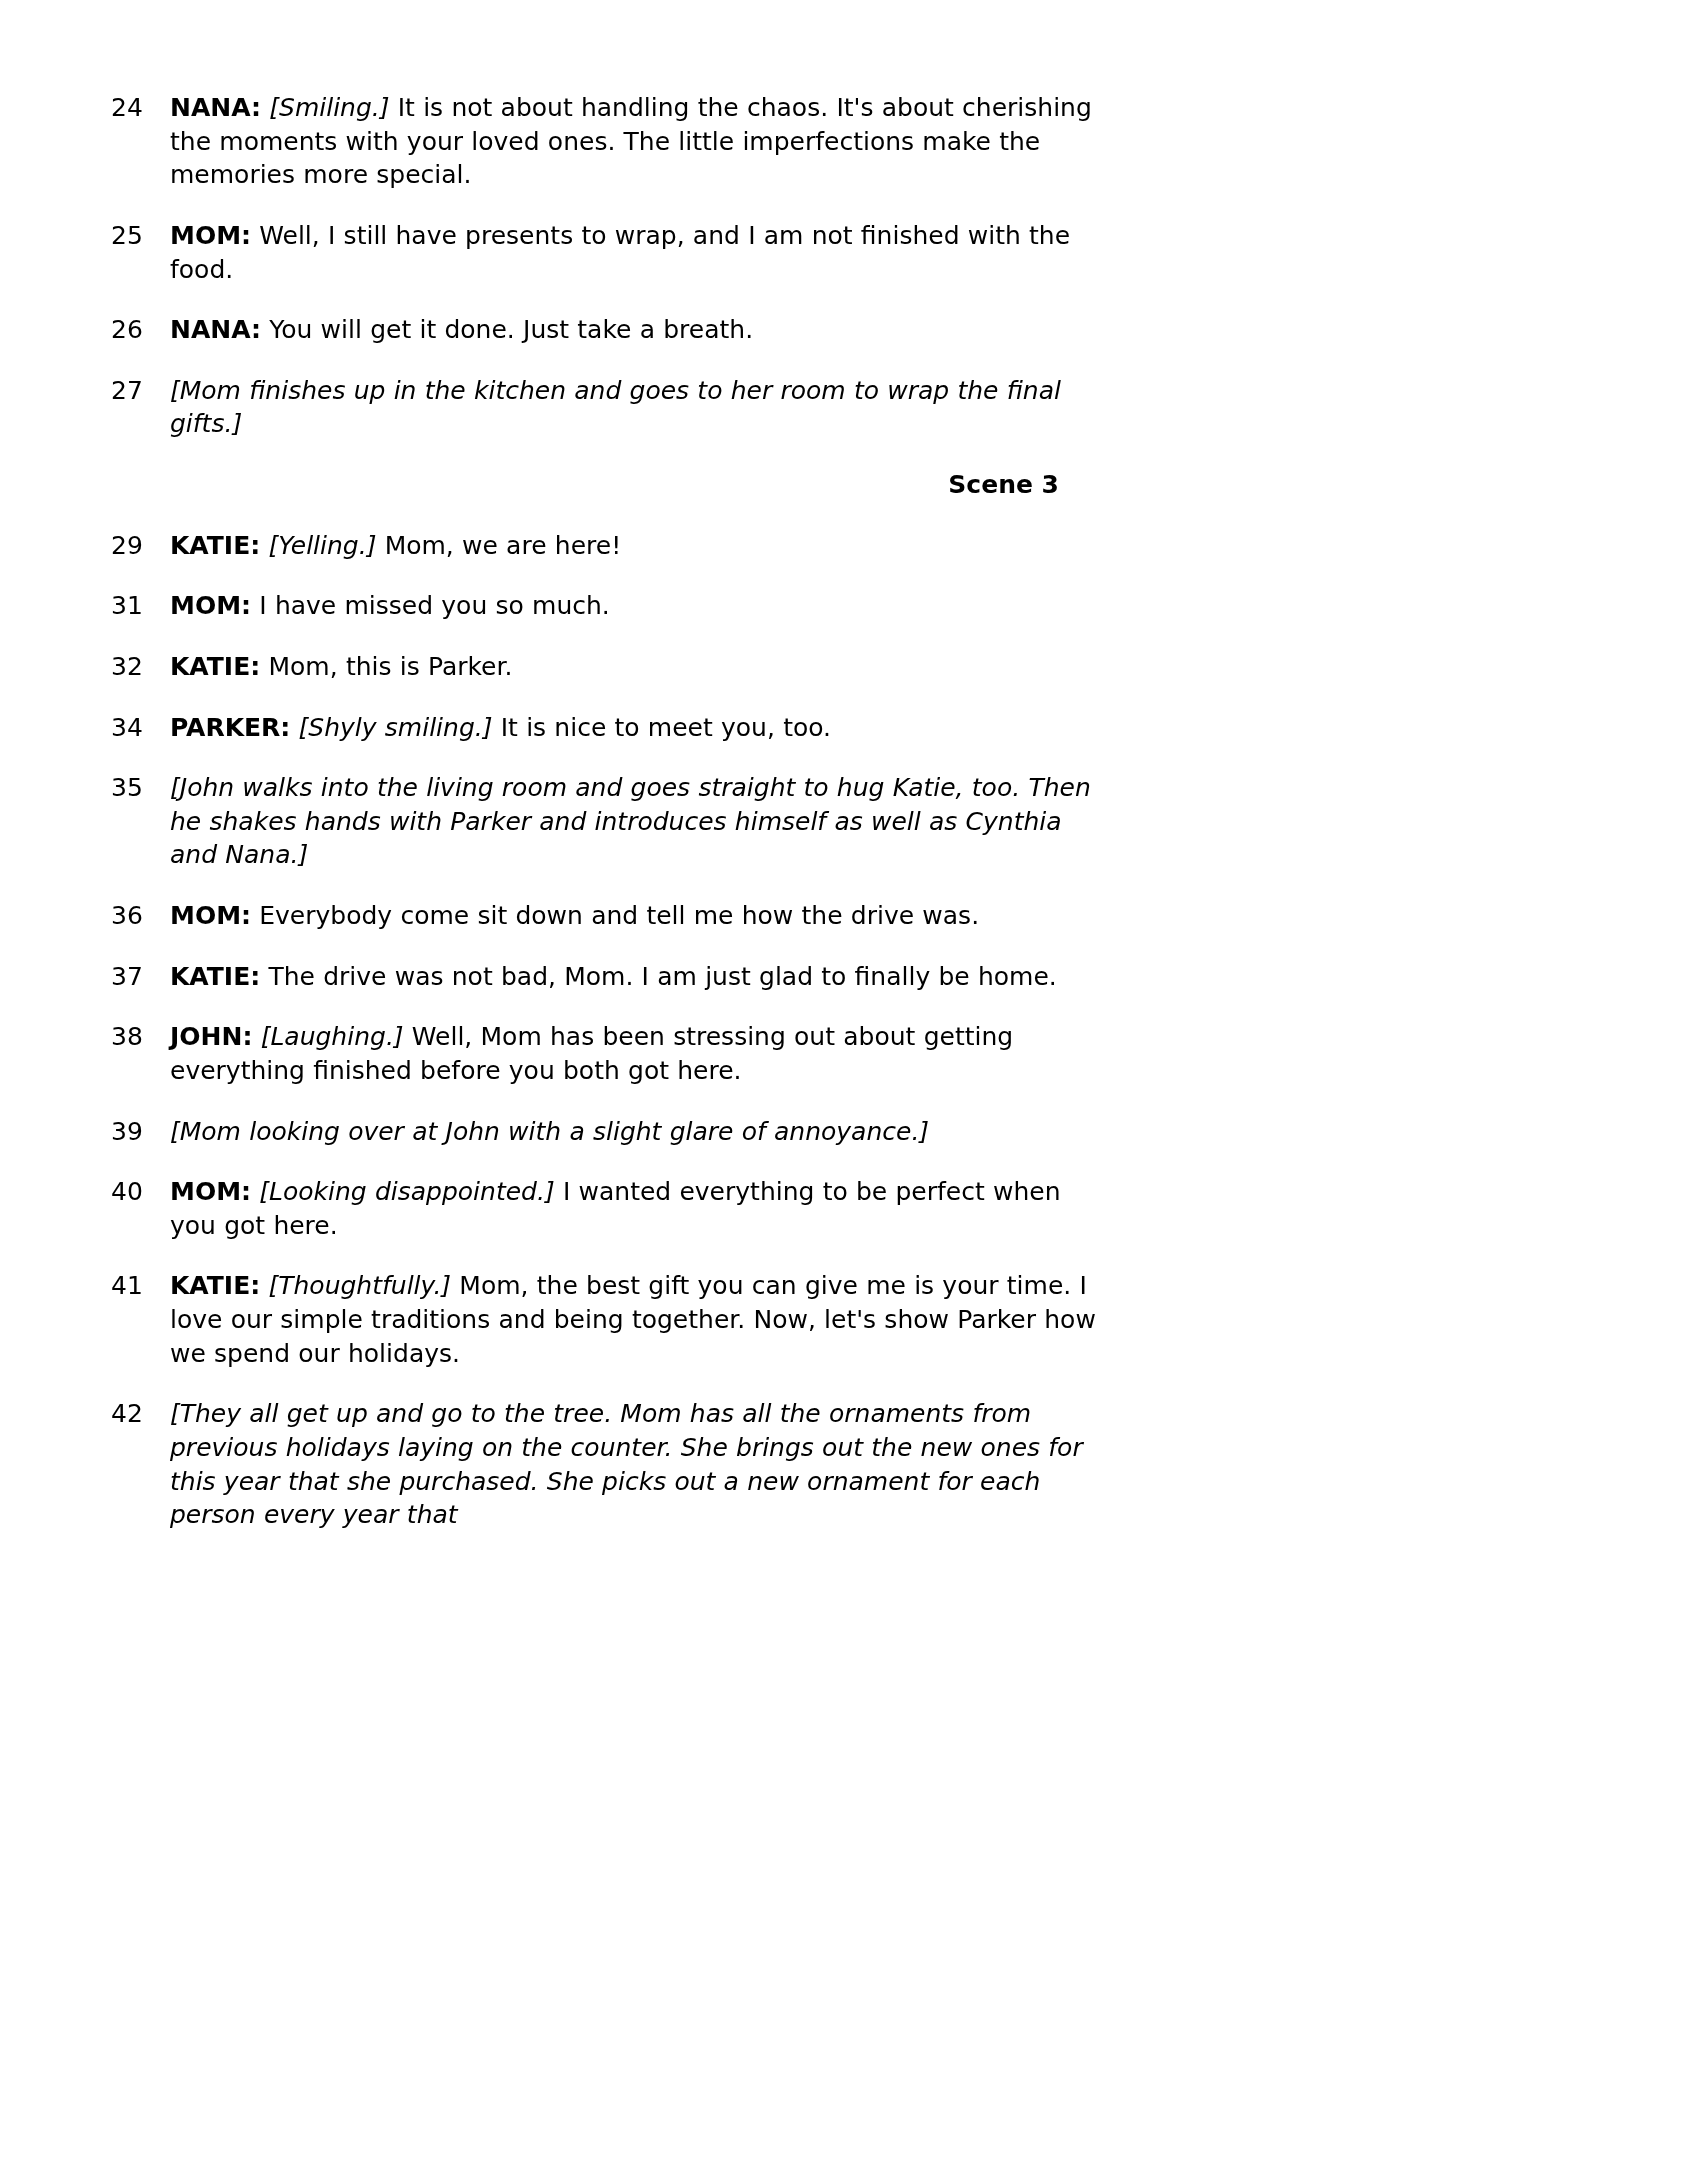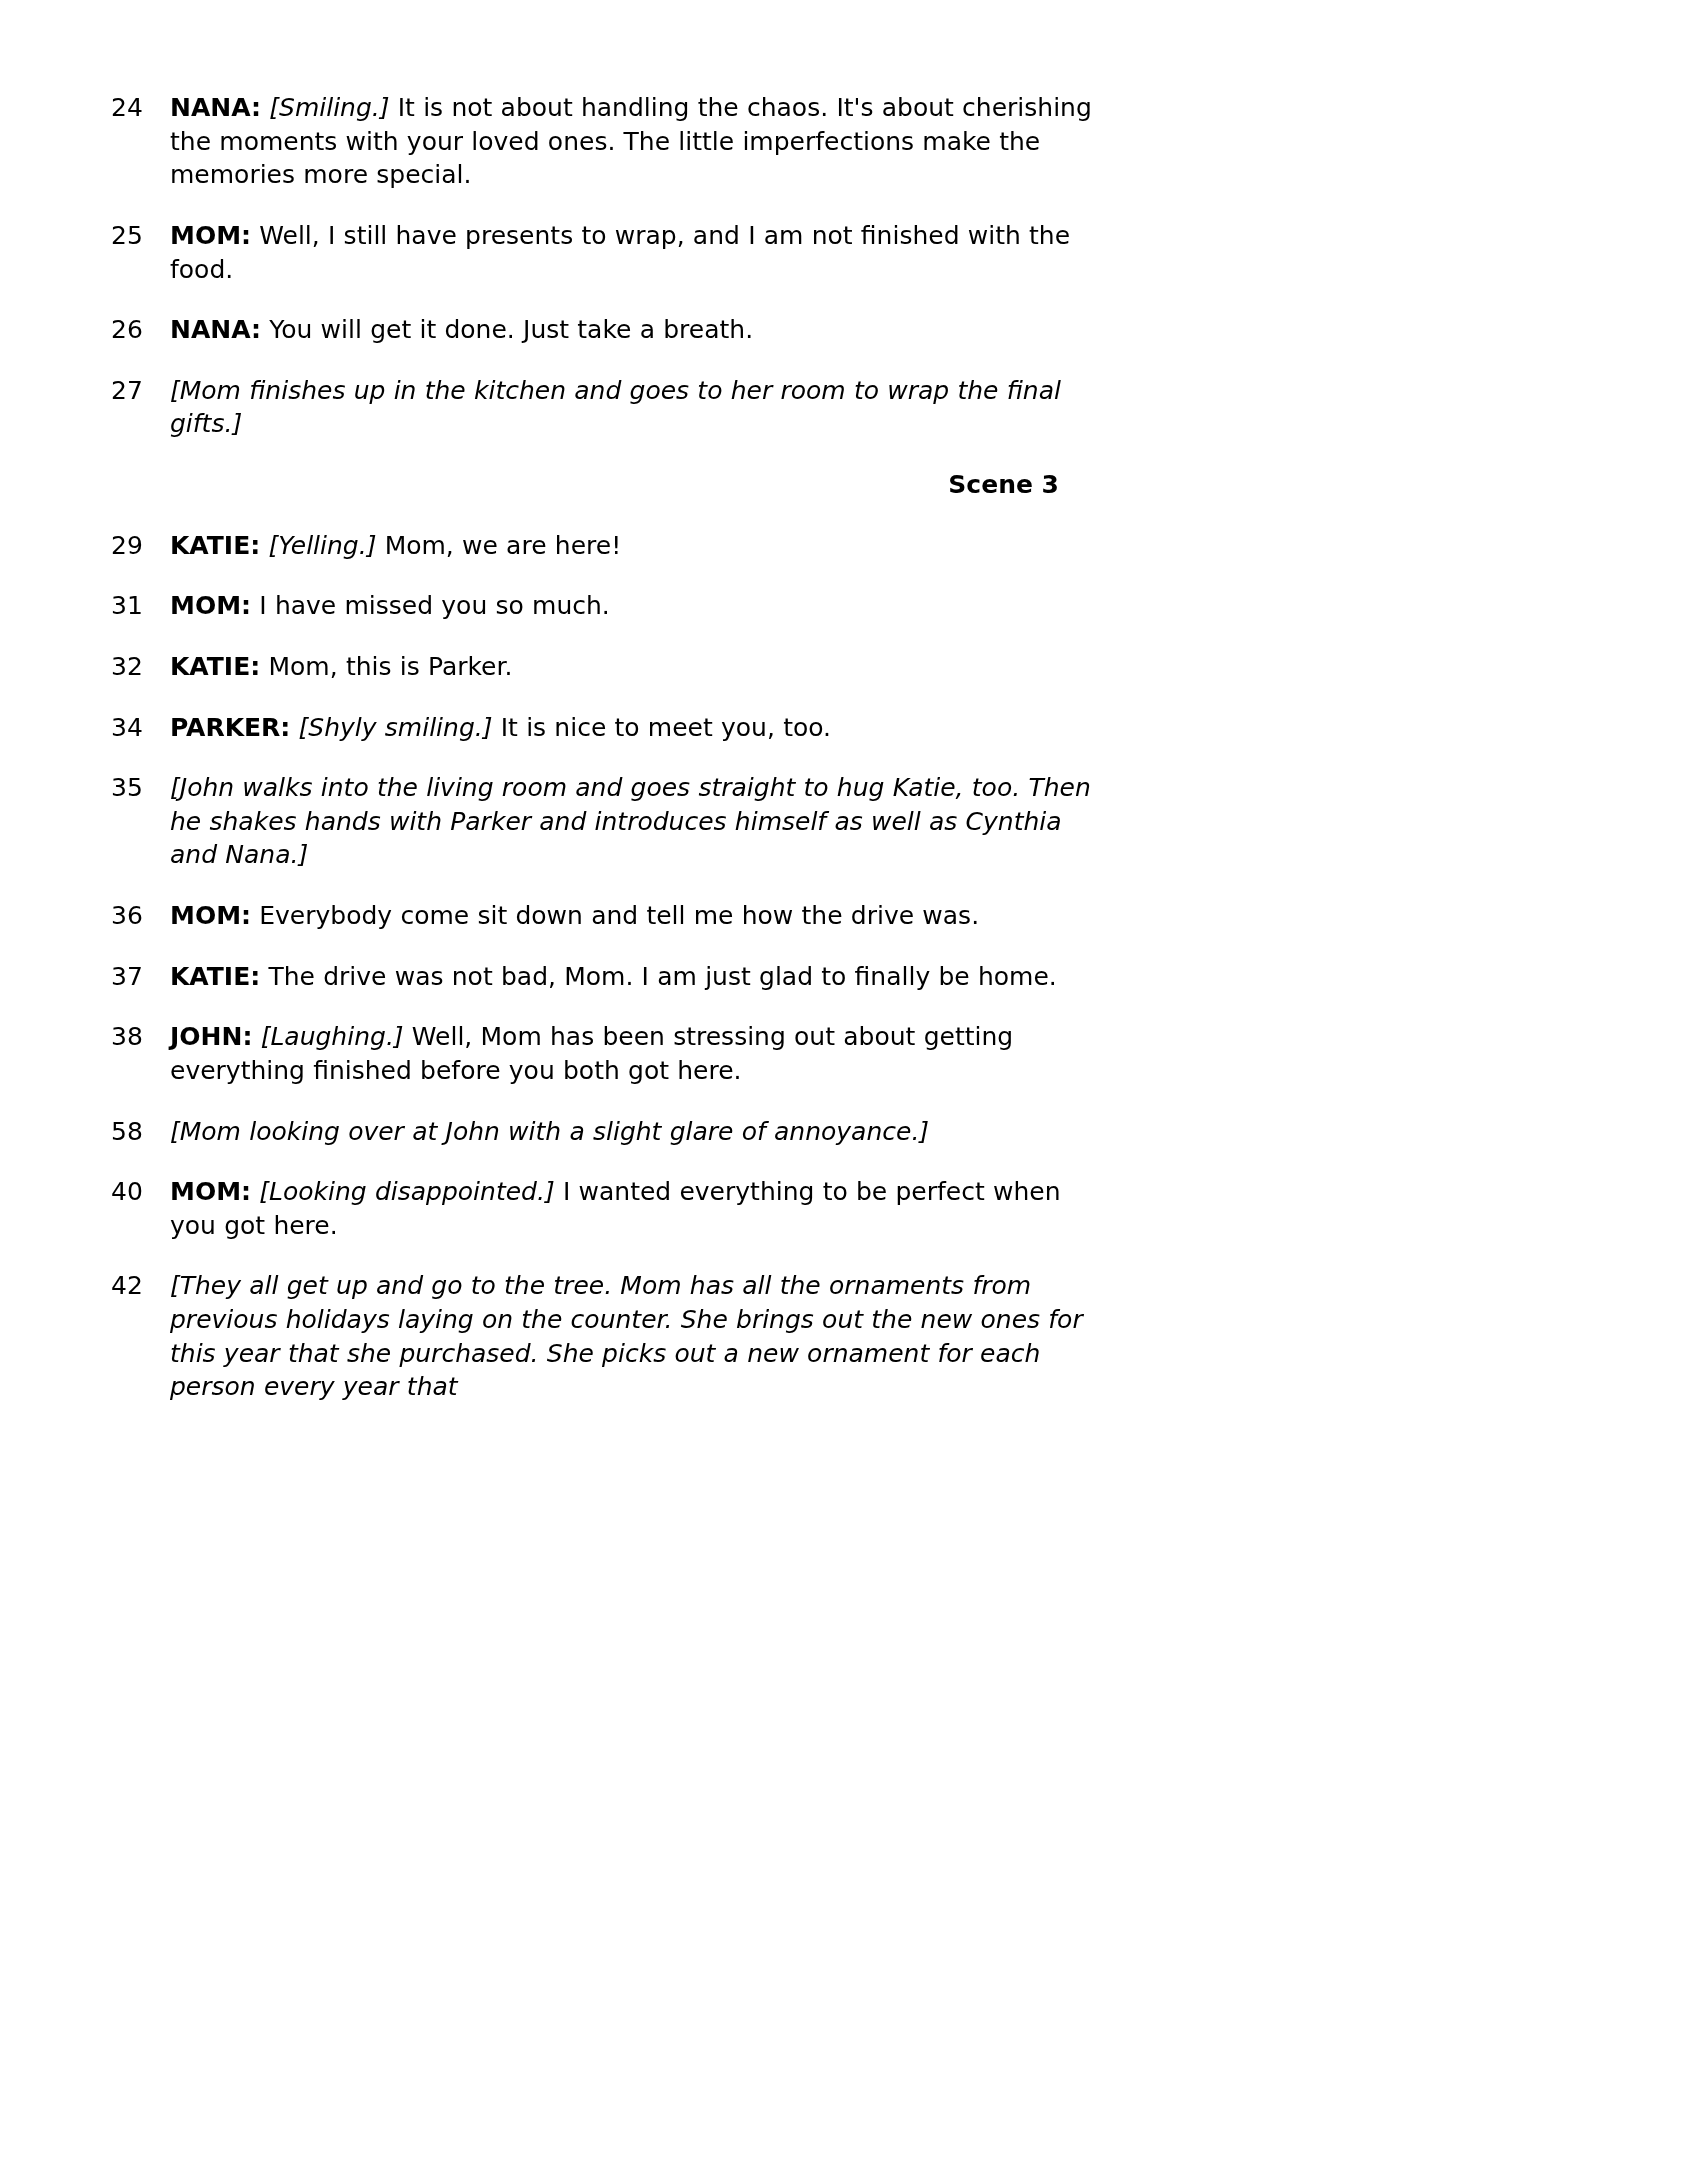--- a/index.html
+++ b/index.html
@@ -130,29 +130,33 @@
       <div class="entry-number">37</div>
       <div class="entry-body"><span class="speaker">KATIE:</span> <span>The drive was not bad, Mom.  I am just glad to finally be home.</span></div>
     </div>
 
     <div class="entry">
       <div class="entry-number">38</div>
       <div class="entry-body"><span class="speaker">JOHN:</span> <span class="stage">[Laughing.]</span><span> Well, Mom has been stressing out about getting everything finished before you both got here.</span></div>
     </div>
 
     <div class="entry">
-      <div class="entry-number">58</div>
+      <div class="entry-number">39</div>
       <div class="entry-body full-italic">[Mom looking over at John with a slight glare of annoyance.]</div>
     </div>
 
     <div class="entry">
       <div class="entry-number">40</div>
       <div class="entry-body"><span class="speaker">MOM:</span> <span class="stage">[Looking disappointed.]</span><span> I wanted everything to be perfect when you got here.</span></div>
     </div>
 
+    <div class="entry">
+      <div class="entry-number">41</div>
+      <div class="entry-body"><span class="speaker">KATIE:</span> <span class="stage">[Thoughtfully.]</span><span> Mom, the best gift you can give me is your time.  I love our simple traditions and being together. Now, let's show Parker how we spend our holidays.</span></div>
+    </div>
 
     <div class="entry">
       <div class="entry-number">42</div>
       <div class="entry-body full-italic">[They all get up and go to the tree.  Mom has all the ornaments from previous holidays laying on the counter.  She brings out the new ones for this year that she purchased.  She picks out a new ornament for each person every year that</div>
     </div>
 
   </div>
 </div>
 
 

